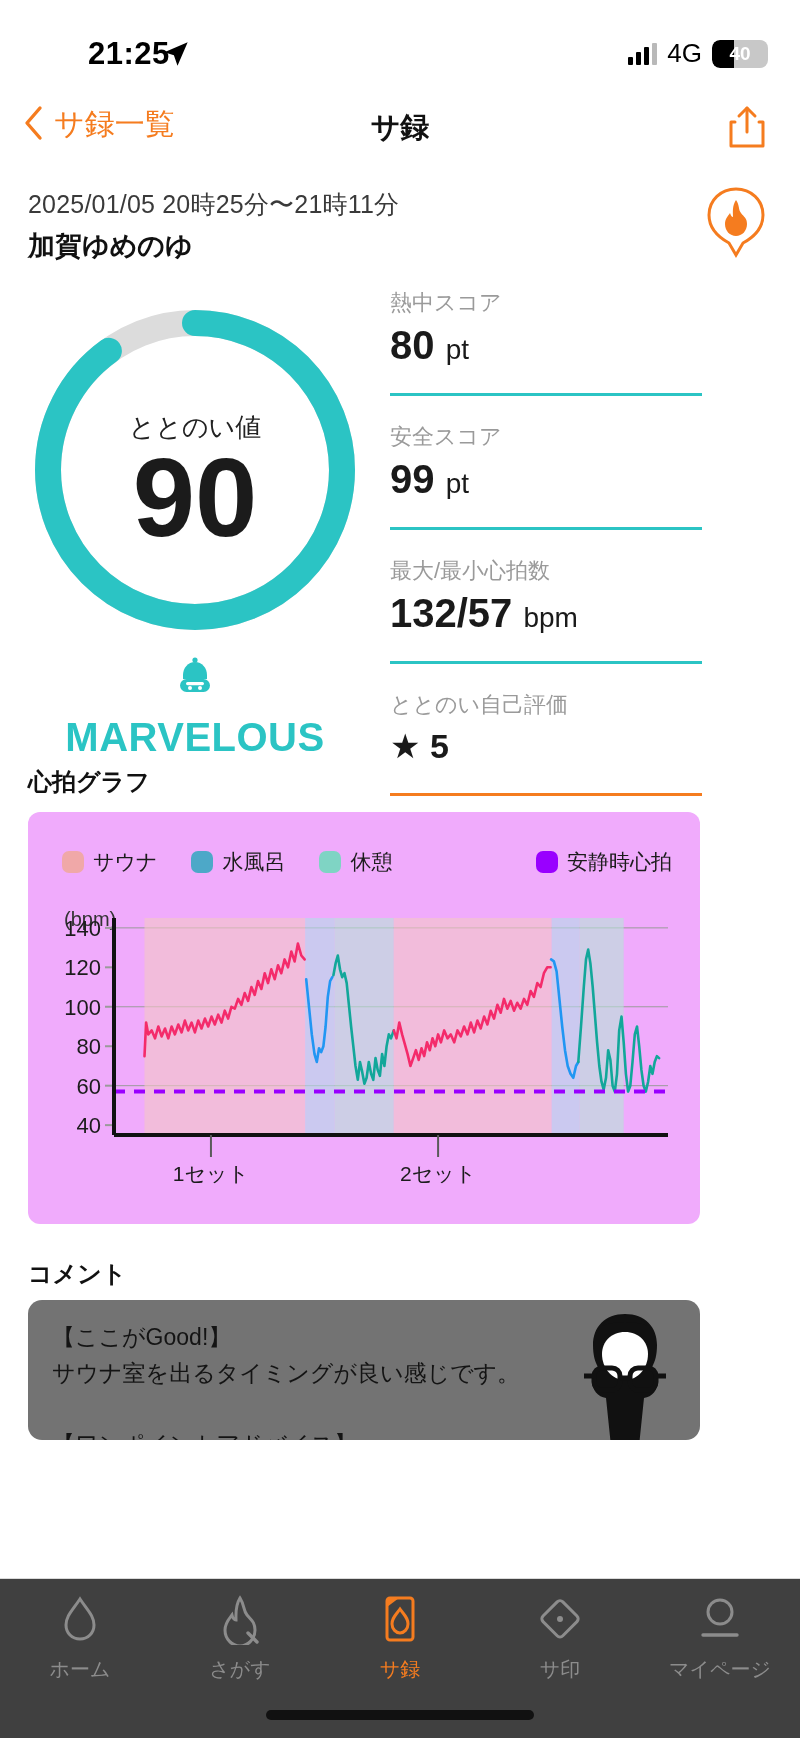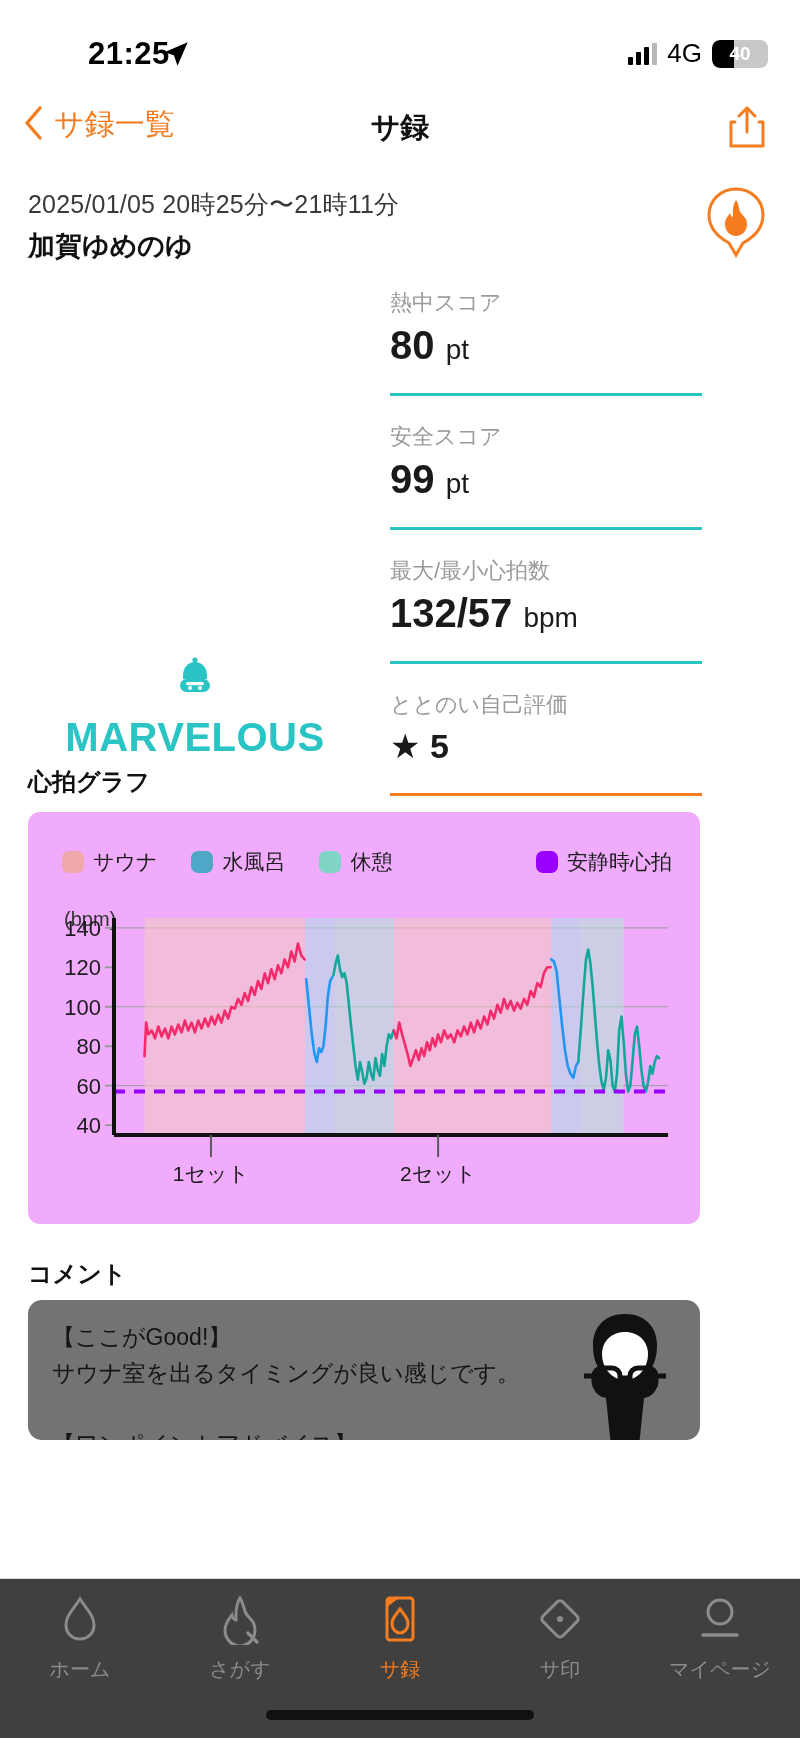--- a/index.html
+++ b/index.html
@@ -194,20 +194,28 @@
 
   <div class="meta-date">2025/01/05 20時25分〜21時11分</div>
   <div class="meta-venue">加賀ゆめのゆ</div>
   <div class="meta-flame">
     <svg width="68" height="72" viewBox="0 0 68 72">
       <path d="M34 3c15 0 27 11 27 26 0 13-9 22-20 28l-7 12-7-12C16 51 7 42 7 29 7 14 19 3 34 3z" fill="none" stroke="#F57C1F" stroke-width="3"></path>
       <path d="M34 14c4 6 2 9 5 13 3 4 6 5 6 11 0 7-5 12-11 12s-11-5-11-12c0-5 3-8 5-11 1 3 2 4 3 4 0-5-1-11 3-17z" fill="#F57C1F"></path>
     </svg>
   </div>
 
+  <div class="gauge-wrap">
+    <svg id="gauge-svg" width="340" height="340" viewBox="0 0 340 340">
+      <circle id="gauge-track" cx="170" cy="170" r="147" fill="none" stroke="#dcdcdc" stroke-width="26"></circle>
+      <circle id="gauge-prog" cx="170" cy="170" r="147" fill="none" stroke="#2BC4C4" stroke-width="26" stroke-linecap="round" transform="rotate(-90 170 170)" stroke-dasharray="923.6282401553992" stroke-dashoffset="92.3628240155399"></circle>
+    </svg>
+    <div class="gauge-label">ととのい値</div>
+    <div class="gauge-value">90</div>
+  </div>
 
   <div class="rank-row">
     <span>
       <svg width="44" height="44" viewBox="0 0 44 44">
         <path d="M22 7c-7 0-12 6-12 13v4h24v-4c0-7-5-13-12-13z" fill="#2BC4C4"></path>
         <circle cx="22" cy="5" r="2.6" fill="#2BC4C4"></circle>
         <rect x="7" y="24" width="30" height="13" rx="6.5" fill="#2BC4C4"></rect>
         <rect x="13" y="27" width="18" height="3.2" rx="1.6" fill="#ffffff"></rect>
         <circle cx="17" cy="33" r="2" fill="#ffffff"></circle>
         <circle cx="27" cy="33" r="2" fill="#ffffff"></circle>

